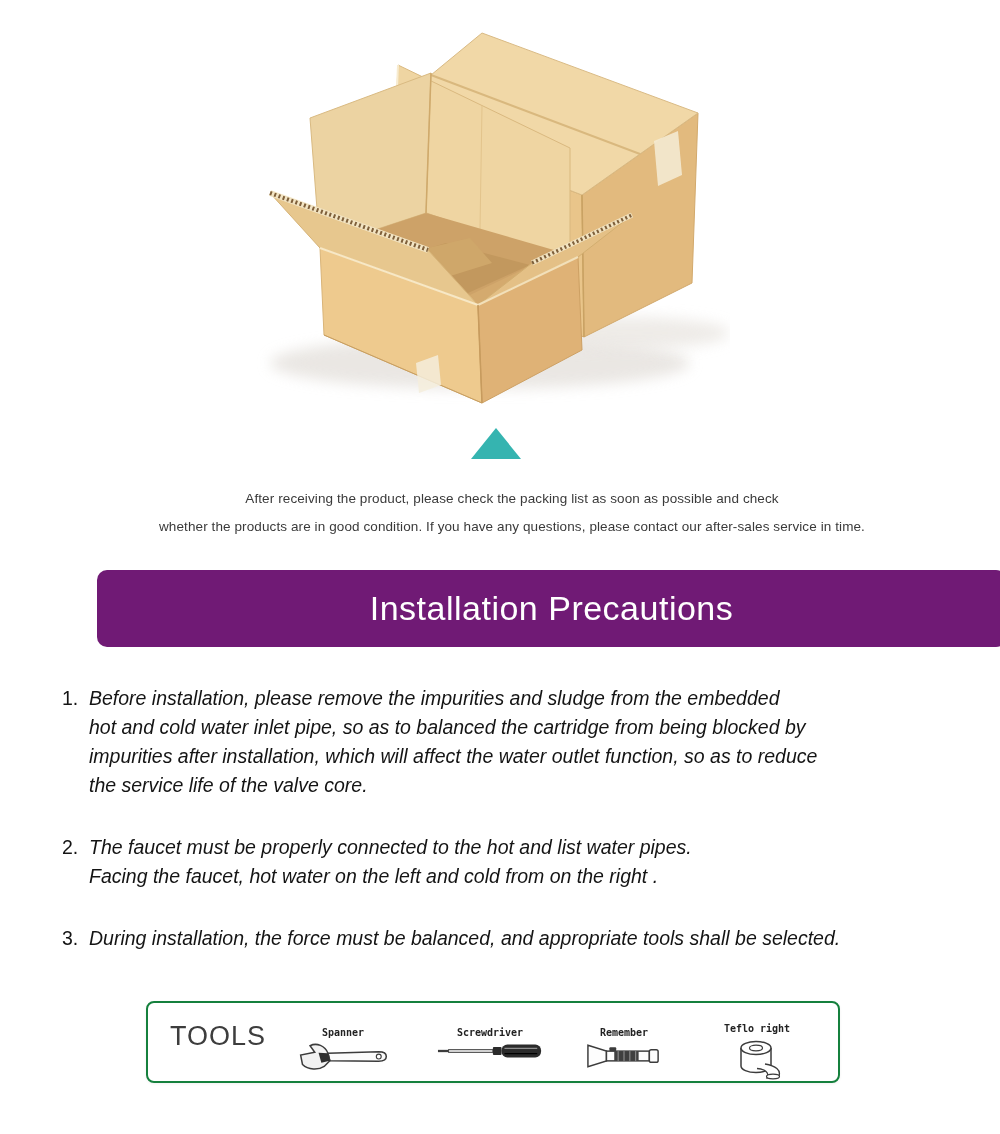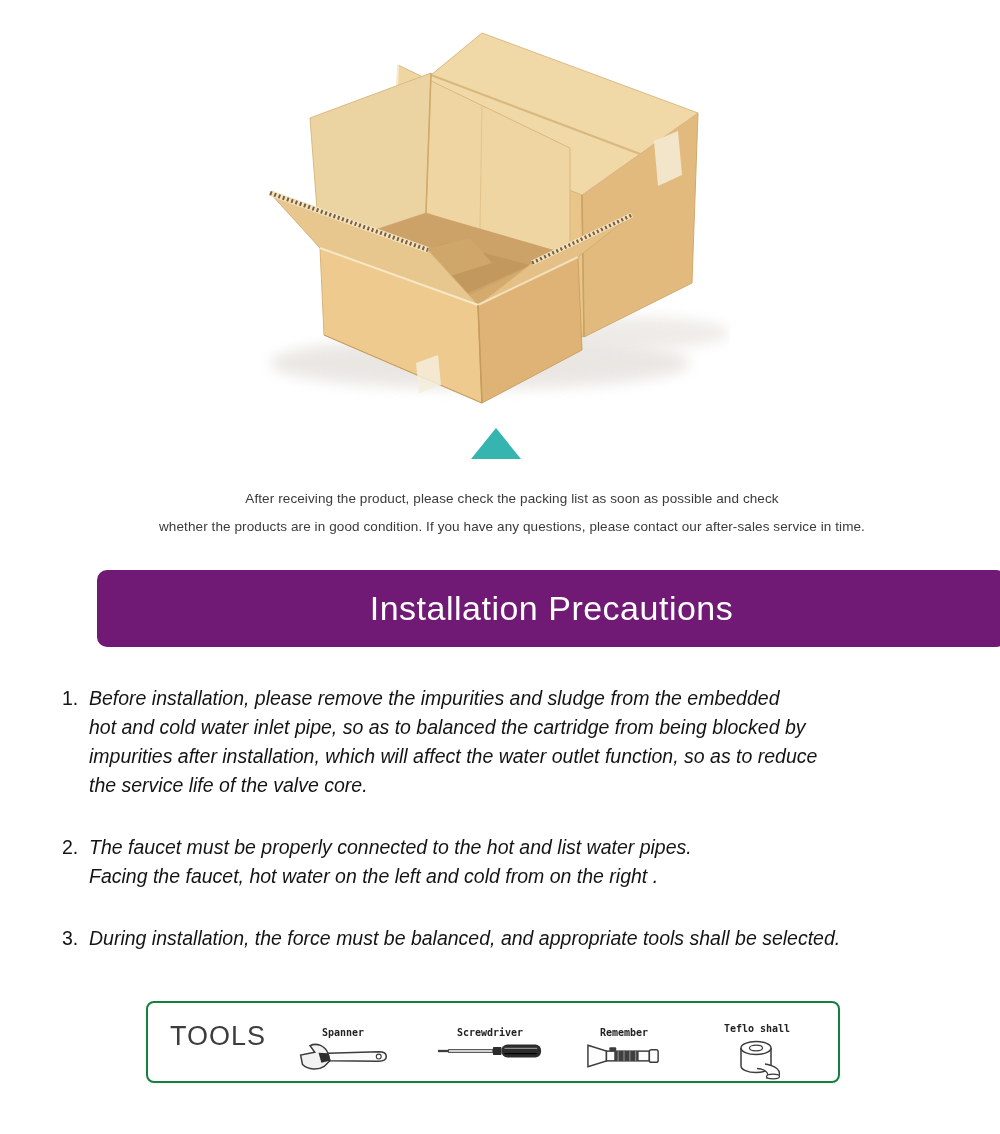--- a/index.html
+++ b/index.html
@@ -169,21 +169,21 @@
         <line x1="34" y1="10" x2="34" y2="20" stroke="#9a9a9a" stroke-width="1"></line>
         <line x1="40" y1="10" x2="40" y2="20" stroke="#9a9a9a" stroke-width="1"></line>
         <line x1="46" y1="10" x2="46" y2="20" stroke="#9a9a9a" stroke-width="1"></line>
         <line x1="52" y1="10" x2="52" y2="20" stroke="#9a9a9a" stroke-width="1"></line>
         <rect x="25" y="6" width="7" height="4" rx="1" fill="#3c3c3c"></rect>
         <rect x="66" y="8.5" width="9" height="13" rx="2" fill="#fdfdfd" stroke="#3c3c3c" stroke-width="1.5"></rect>
       </svg>
     </div>
 
     <div class="tool tool-tape">
-      <span class="tname">Teflo shall</span>
+      <span class="tname">Teflo right</span>
       <svg width="56" height="44" viewBox="0 0 56 44">
         <path d="M12,11 V29 A15,6.5 0 0 0 42,29 V11" fill="#ffffff" stroke="#3c3c3c" stroke-width="1.5"></path>
         <ellipse cx="27" cy="11" rx="15" ry="6.5" fill="#ffffff" stroke="#3c3c3c" stroke-width="1.5"></ellipse>
         <ellipse cx="27" cy="11" rx="6.5" ry="2.8" fill="#ffffff" stroke="#3c3c3c" stroke-width="1.2"></ellipse>
         <path d="M36,27 C47,29 52,33 50,39 L38,41 C41,35 35,32 28,31.5" fill="#ffffff" stroke="#3c3c3c" stroke-width="1.3"></path>
         <ellipse cx="44" cy="39.5" rx="6.5" ry="2.3" fill="#ffffff" stroke="#3c3c3c" stroke-width="1.2"></ellipse>
       </svg>
     </div>
   </div>
 

